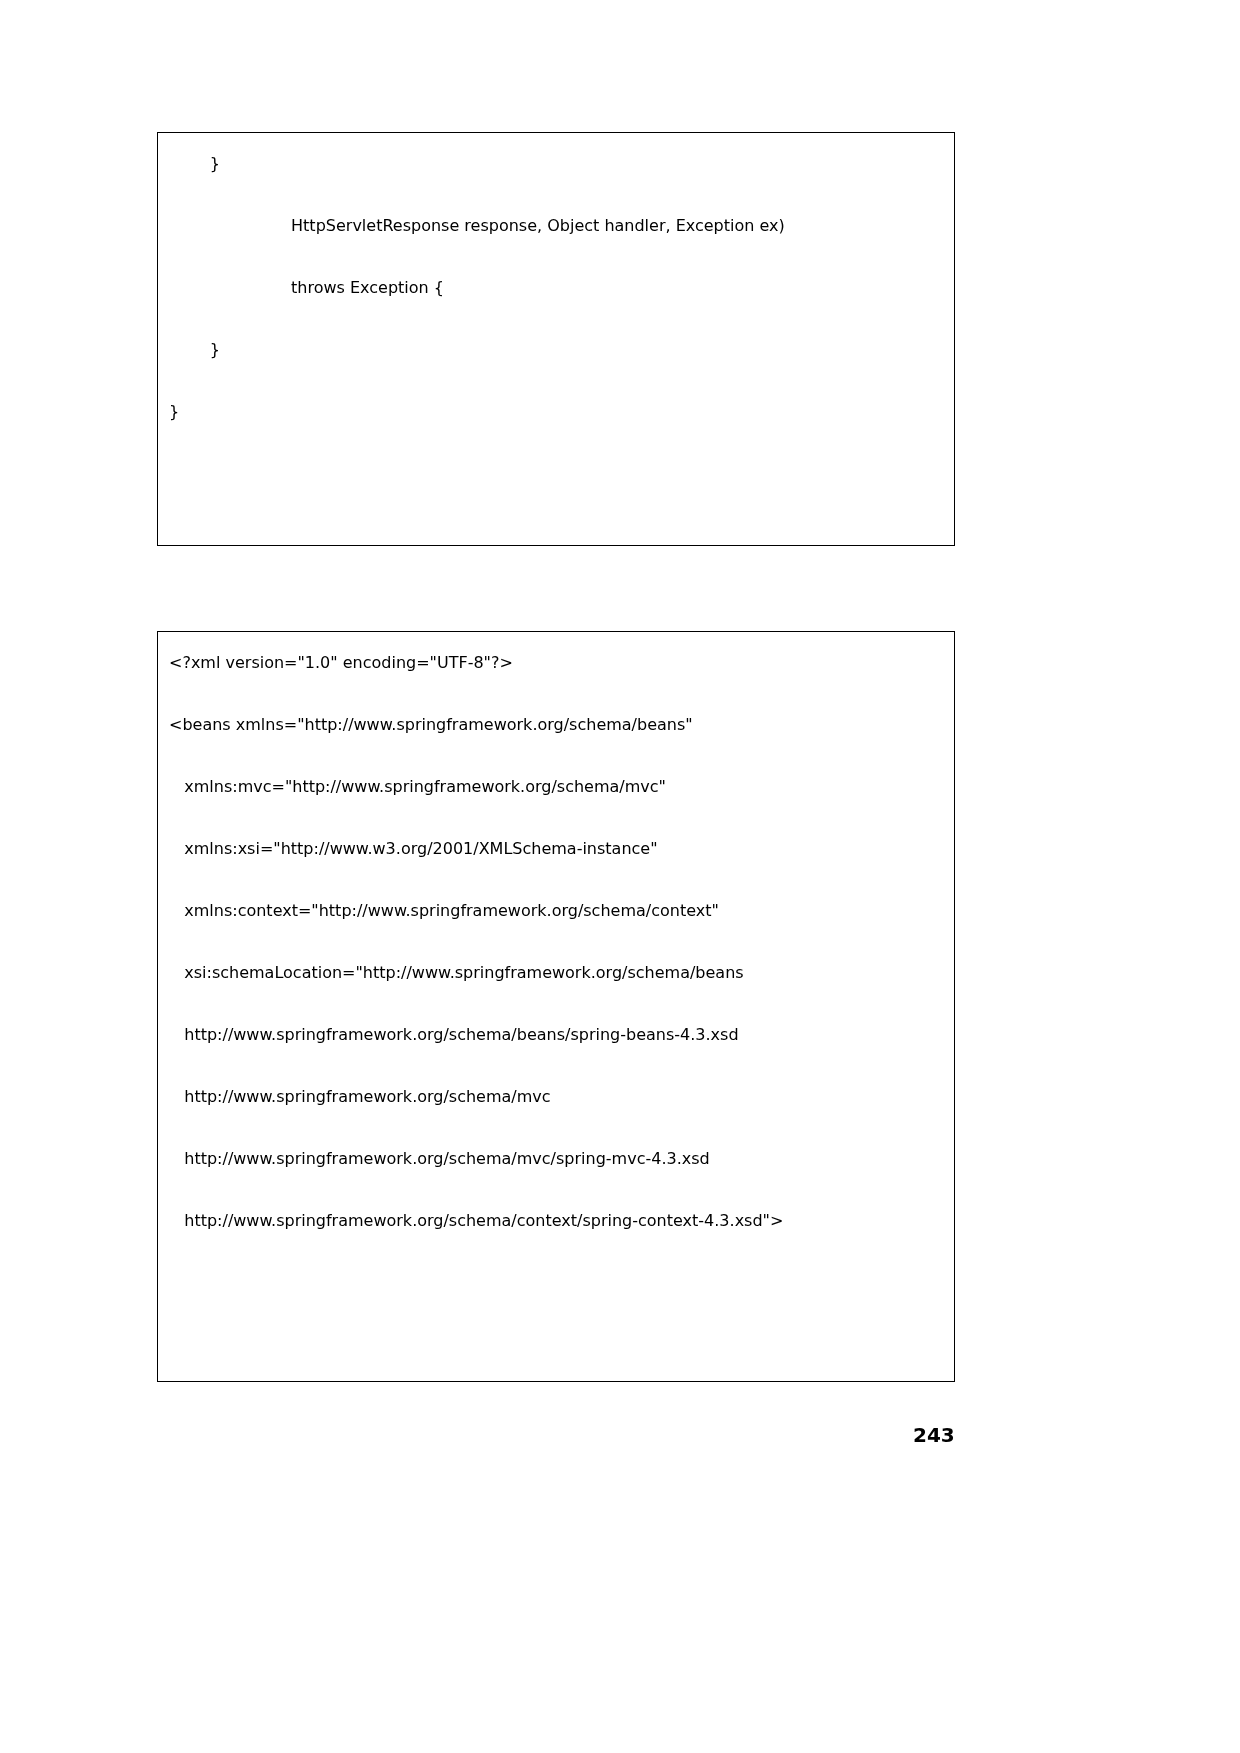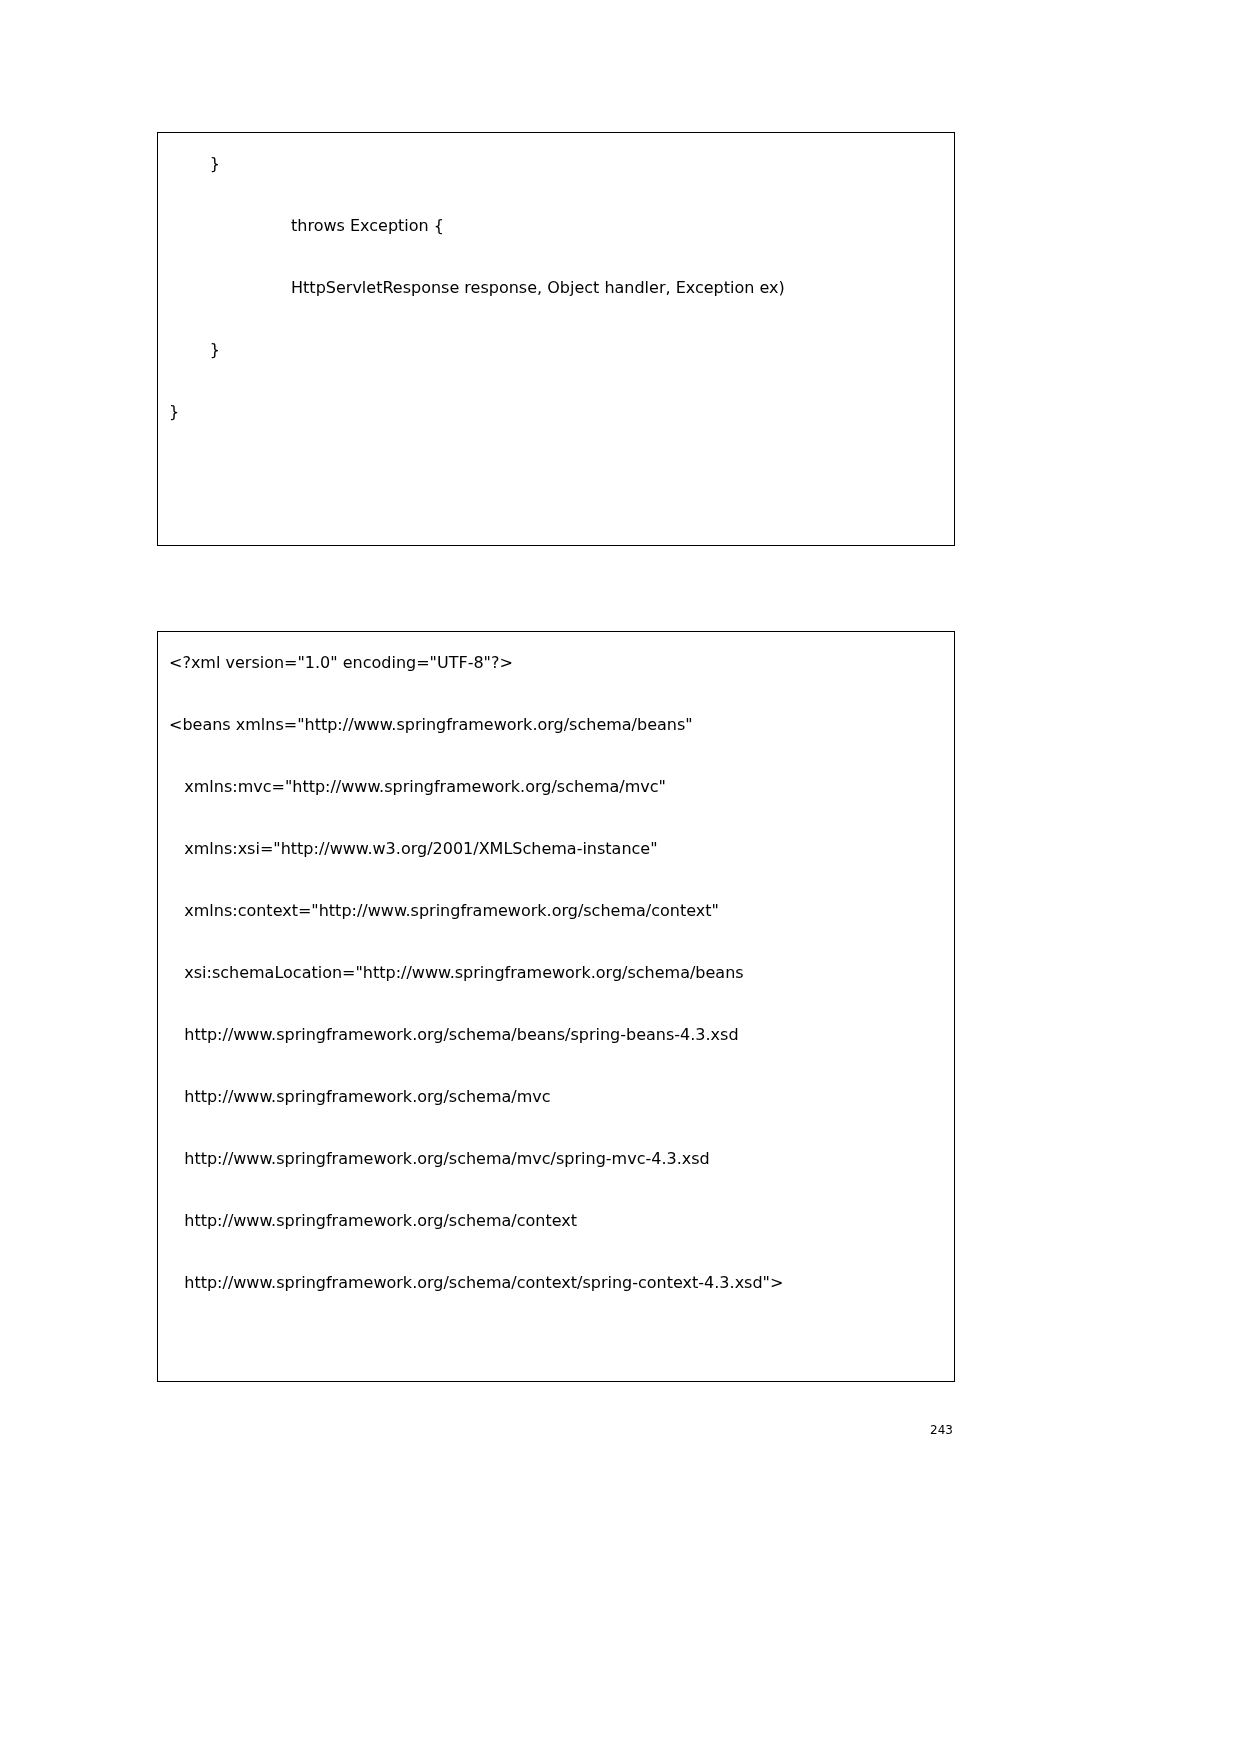--- a/index.html
+++ b/index.html
@@ -39,38 +39,39 @@
     line-height: 22px;
     color: #000000;
     white-space: nowrap;
   }
   .page-number {
     position: absolute;
     left: 913px;
     top: 1423px;
     width: 40px;
     text-align: right;
-    font-size: 12px;
+    font-size: 20px;
     color: #000000;
+    font-weight: bold;
   }
 </style>
 </head>
 <body>
 
 <div class="page">
 
   <div class="code-block code-block-java">
 
       <div class="code-line">        }</div>
 
 
 
+      <div class="code-line">                        HttpServletResponse response, Object handler, Exception ex)</div>
+
       <div class="code-line">                        throws Exception {</div>
-
-      <div class="code-line">                        HttpServletResponse response, Object handler, Exception ex)</div>
 
       <div class="code-line">        }</div>
 
       <div class="code-line">}</div>
     </div>
 
 
   <div class="code-block code-block-xml">
 
       <div class="code-line">&lt;?xml version="1.0" encoding="UTF-8"?&gt;</div>
@@ -84,20 +85,19 @@
       <div class="code-line">   xmlns:context="http://www.springframework.org/schema/context"</div>
 
       <div class="code-line">   xsi:schemaLocation="http://www.springframework.org/schema/beans</div>
 
       <div class="code-line">   http://www.springframework.org/schema/beans/spring-beans-4.3.xsd</div>
 
       <div class="code-line">   http://www.springframework.org/schema/mvc</div>
 
       <div class="code-line">   http://www.springframework.org/schema/mvc/spring-mvc-4.3.xsd</div>
 
-      <div class="code-line">   http://www.springframework.org/schema/context</div>
 
       <div class="code-line">   http://www.springframework.org/schema/context/spring-context-4.3.xsd"&gt;</div>
     </div>
 
   <div class="page-number">243</div>
 
 </div>
 
 </body></html>

